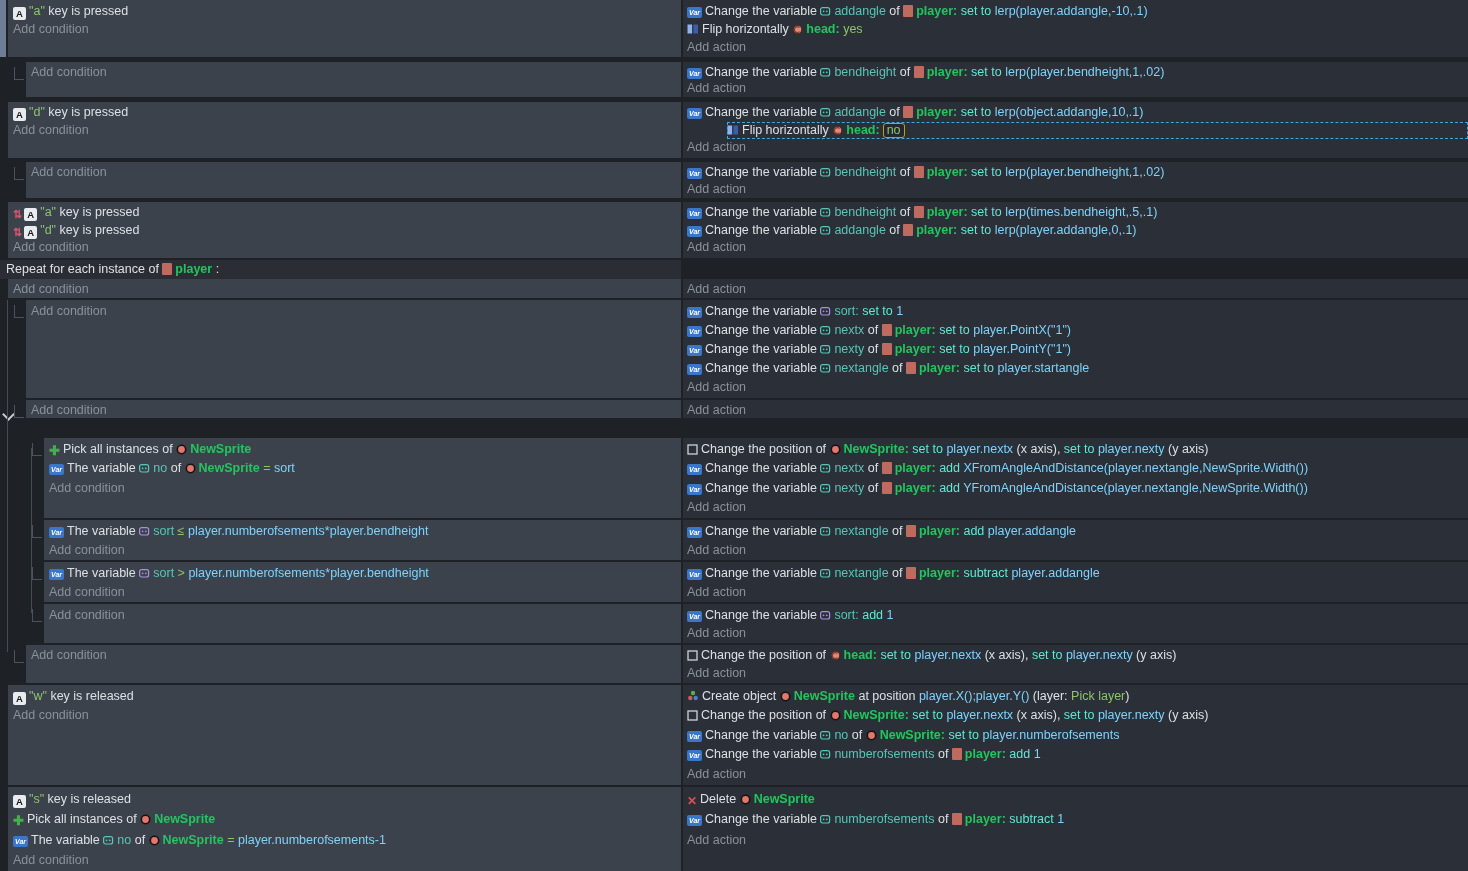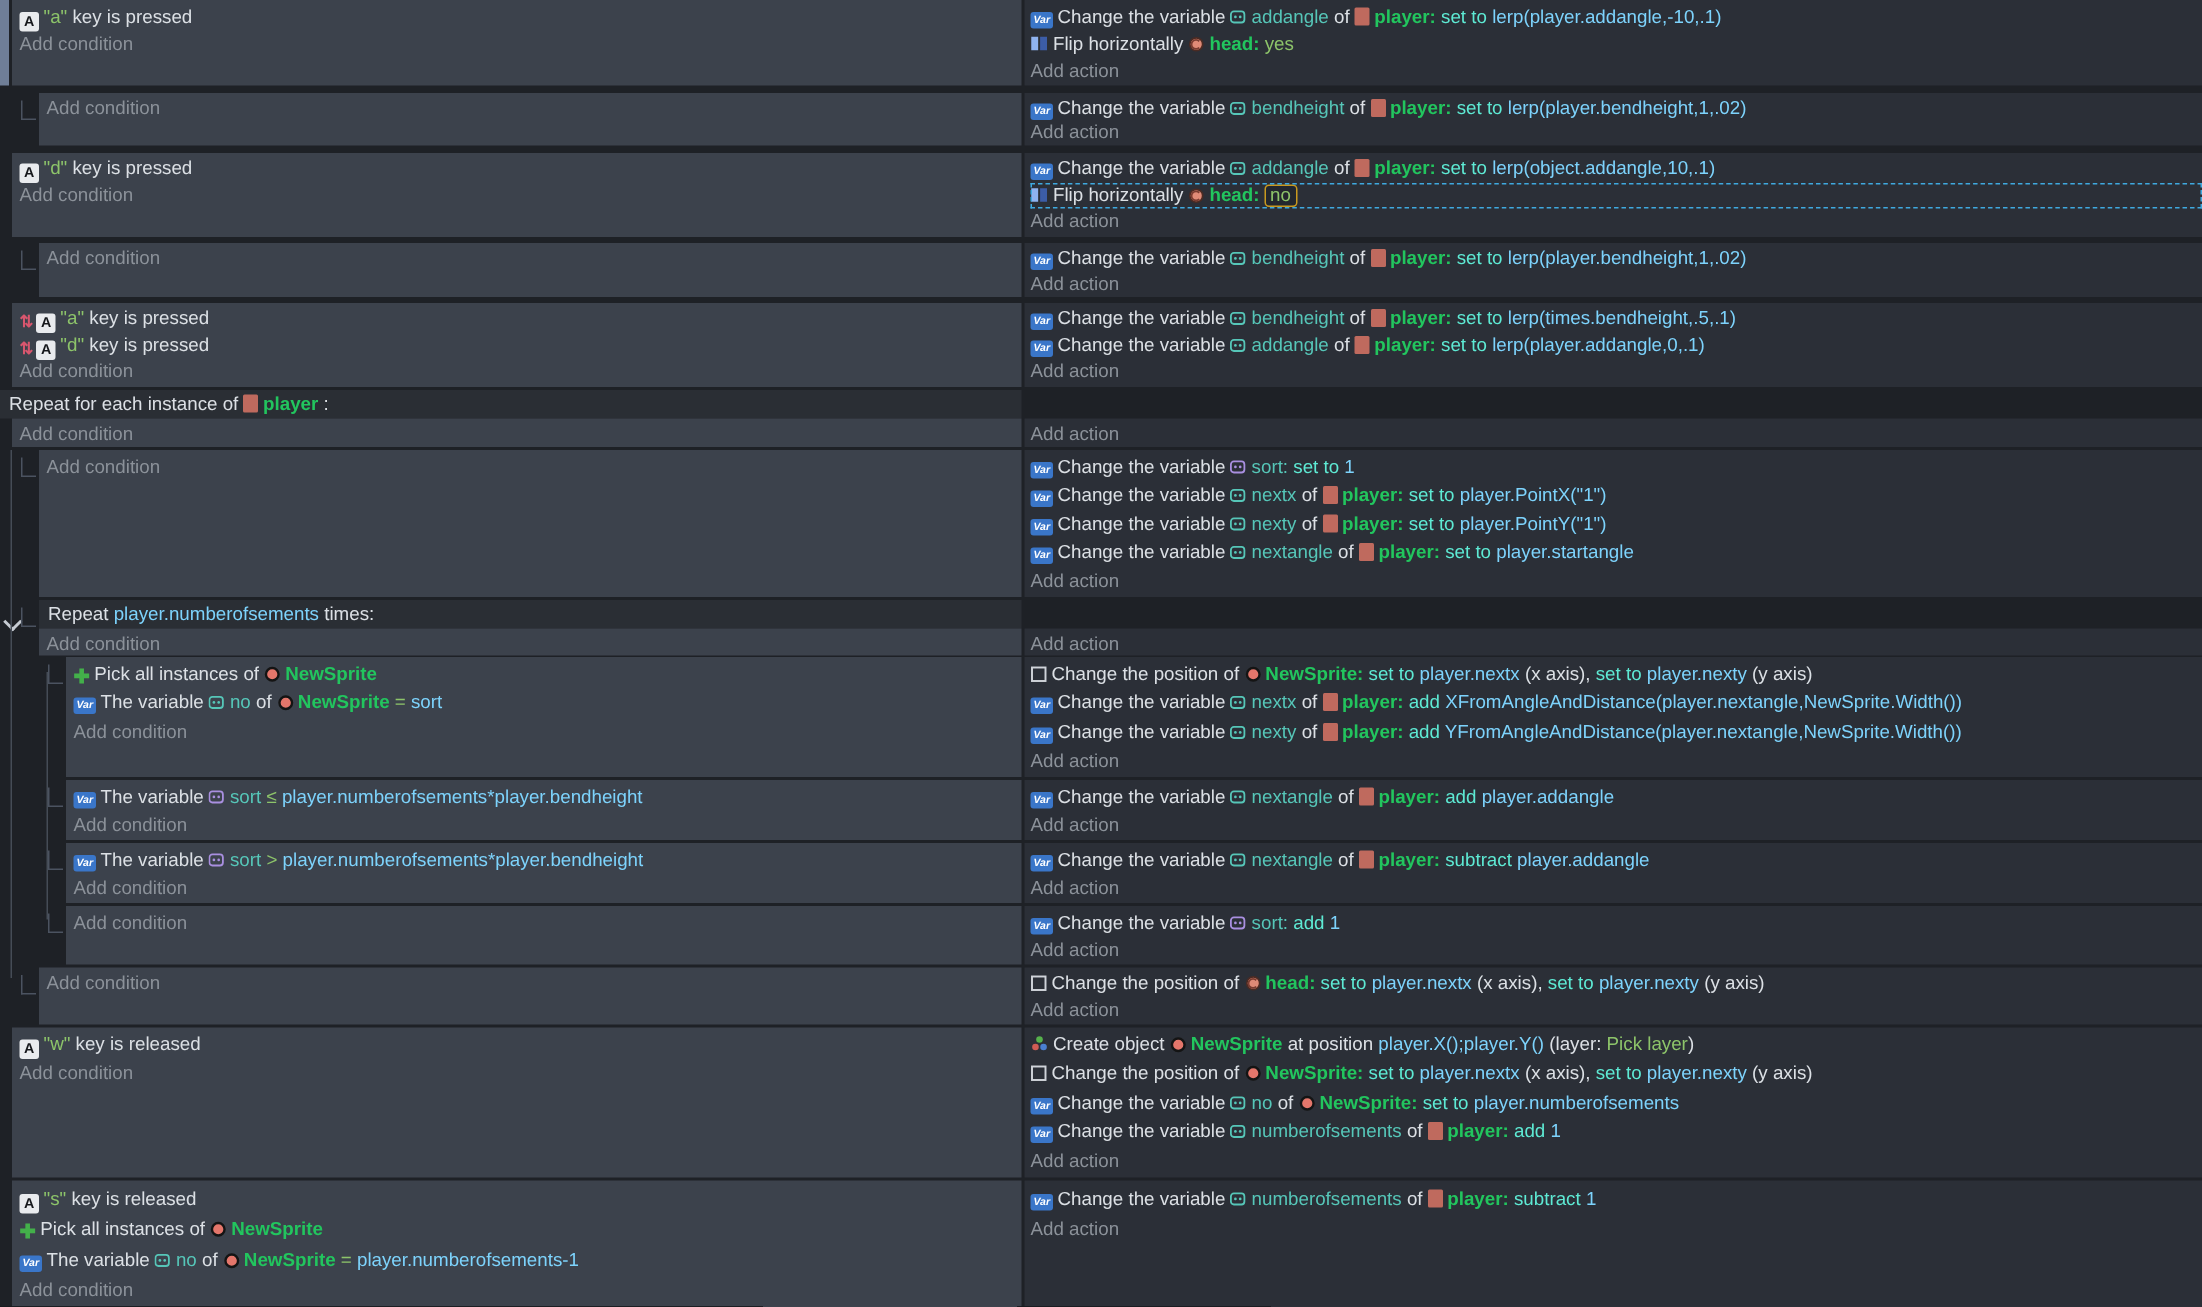--- a/index.html
+++ b/index.html
@@ -4,21 +4,21 @@
 <style>
   html,body{margin:0;padding:0;background:#15171b;}
   #page{position:relative;width:1468px;height:871px;background:#1e2126;overflow:hidden;
         font-family:"Liberation Sans",sans-serif;font-size:12.5px;color:#dce0e5;}
   .event{position:absolute;}
   .hdr{height:19px;line-height:19px;background:#2a2e34;padding-left:6px;white-space:nowrap;box-sizing:border-box;}
   .body{display:flex;align-items:stretch;}
   .cond{background:#3c424c;padding:2px 0 0 5px;box-sizing:border-box;}
   .act{flex:1;background:#2b2f37;margin-left:2px;padding:2px 0 0 4px;box-sizing:border-box;}
   .row{height:var(--rh,19px);line-height:var(--rh,19px);white-space:nowrap;}
-  .row.sel{outline:1px dashed #3fa9df;outline-offset:-1px;}
+  .row.sel{outline:1px dashed #3fa9df;outline-offset:-1px;margin-left:40px;}
   .tk-w{color:#dce0e5}
   .tk-g{color:#8b9199}
   .tk-o{color:#22c55e;font-weight:700}
   .tk-v{color:#56c6b8}
   .tk-e{color:#7dd3fc}
   .tk-p{color:#5eead4}
   .tk-n{color:#8dc46a}
   .pbox{border:1px solid #c9991f;border-radius:3px;padding:0 3px;margin-left:3px;background:#23272e;display:inline-block;line-height:13px;}
   .ic{display:inline-block;vertical-align:-2px;margin-right:3px;}
   .i-kbd{width:13px;height:13px;background:#e9ebee;color:#16181c;border-radius:2px;font-weight:700;
@@ -179,21 +179,20 @@
                 <rect x="0.6" y="1.6" width="9" height="7.4" rx="2" fill="none" stroke="#56c6b8" stroke-width="1.2"></rect>
                 <circle cx="3.6" cy="5.3" r="0.9" fill="#56c6b8"></circle>
                 <circle cx="6.8" cy="5.3" r="0.9" fill="#56c6b8"></circle>
               </svg></span><span class="tk-v">nextangle</span><span class="tk-w"> of </span><span class="ic i-player"></span><span class="tk-o">player:</span><span class="tk-p"> set to </span><span class="tk-e">player.startangle</span></div>
           <div class="row"><span class="tk-g">Add action</span></div>
         </div>
       </div>
     </div>
     <div class="event" style="left: 26px; top: 400px; width: 1442px; height: 37px;">
       <div class="bracket"></div>
-      <div class="hdr" style="width: 655px;"><span class="tk-w">Repeat </span><span class="tk-e">player.numberofsements</span><span class="tk-w"> times:</span></div>
       <div class="body" style="height: 18px;">
         <div class="cond" style="width: 655px; --rh: 16px;">
           <div class="row"><span class="tk-g">Add condition</span></div>
         </div>
         <div class="act" style="--rh: 16px;">
           <div class="row"><span class="tk-g">Add action</span></div>
         </div>
       </div>
     </div>
     <div class="event" style="left: 44px; top: 438px; width: 1424px; height: 80px;">
@@ -352,20 +351,23 @@
           <div class="row"><span class="ic i-var">Var</span><span class="tk-w">The variable </span><span class="ic"><svg width="11" height="11" viewBox="0 0 11 11">
                 <rect x="0.6" y="1.6" width="9" height="7.4" rx="2" fill="none" stroke="#56c6b8" stroke-width="1.2"></rect>
                 <circle cx="3.6" cy="5.3" r="0.9" fill="#56c6b8"></circle>
                 <circle cx="6.8" cy="5.3" r="0.9" fill="#56c6b8"></circle>
               </svg></span><span class="tk-v">no</span><span class="tk-w"> of </span><span class="ic"><svg width="11" height="11" viewBox="0 0 11 11">
                 <circle cx="5.5" cy="5.5" r="4.2" fill="#e4766b" stroke="#141414" stroke-width="1.6"></circle>
               </svg></span><span class="tk-o">NewSprite</span><span class="tk-n"> = </span><span class="tk-e">player.numberofsements-1</span></div>
           <div class="row"><span class="tk-g">Add condition</span></div>
         </div>
         <div class="act" style="--rh: 20.25px;">
+          <div class="row"><span class="ic i-del">✕</span><span class="tk-w">Delete </span><span class="ic"><svg width="11" height="11" viewBox="0 0 11 11">
+                <circle cx="5.5" cy="5.5" r="4.2" fill="#e4766b" stroke="#141414" stroke-width="1.6"></circle>
+              </svg></span><span class="tk-o">NewSprite</span></div>
           <div class="row"><span class="ic i-var">Var</span><span class="tk-w">Change the variable </span><span class="ic"><svg width="11" height="11" viewBox="0 0 11 11">
                 <rect x="0.6" y="1.6" width="9" height="7.4" rx="2" fill="none" stroke="#56c6b8" stroke-width="1.2"></rect>
                 <circle cx="3.6" cy="5.3" r="0.9" fill="#56c6b8"></circle>
                 <circle cx="6.8" cy="5.3" r="0.9" fill="#56c6b8"></circle>
               </svg></span><span class="tk-v">numberofsements</span><span class="tk-w"> of </span><span class="ic i-player"></span><span class="tk-o">player:</span><span class="tk-p"> subtract </span><span class="tk-e">1</span></div>
           <div class="row"><span class="tk-g">Add action</span></div>
         </div>
       </div>
     </div>
     <div class="guide" style="left: 7px; top: 300px; height: 352px;"></div>

